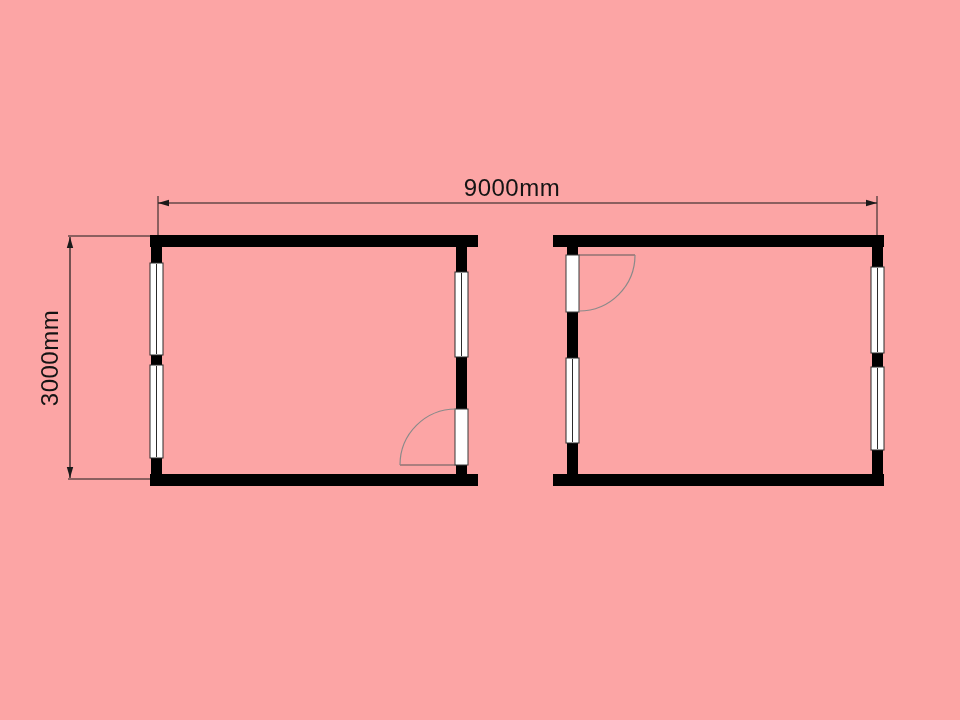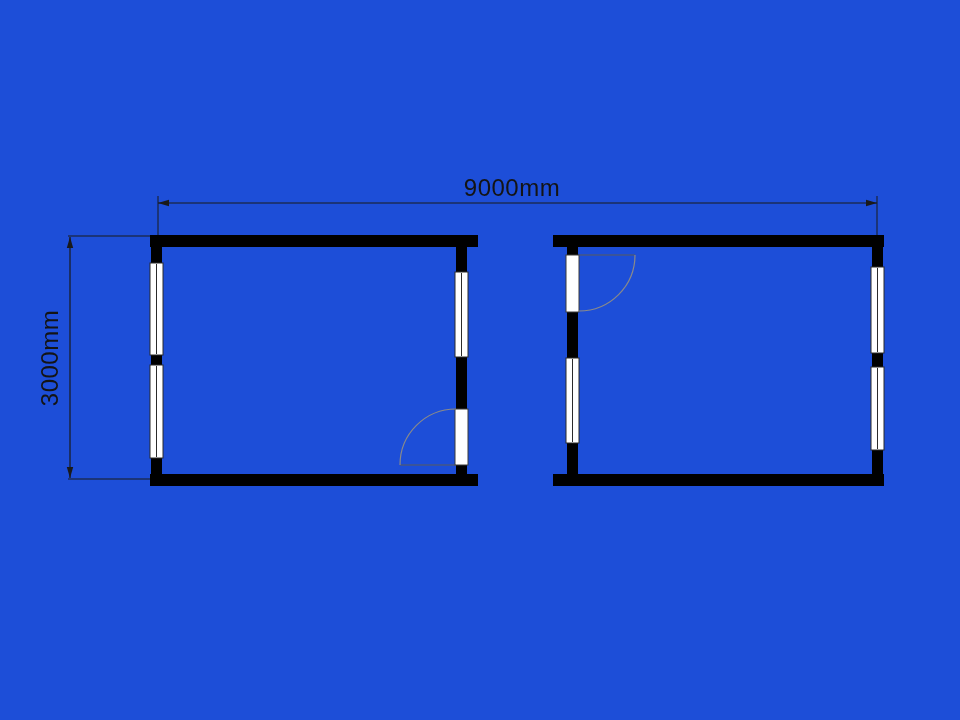--- a/index.html
+++ b/index.html
@@ -4,21 +4,21 @@
 <style>
   html, body {
     margin: 0;
     padding: 0;
     background: #ffffff;
   }
   .canvas {
     position: relative;
     width: 960px;
     height: 720px;
-    background: #1d4ed8;
+    background: #fca5a5;
     overflow: hidden;
     font-family: "Liberation Sans", sans-serif;
   }
   svg { display: block; }
 
   .wall        { fill: #000000; stroke: none; }
   .window-rect { fill: #ffffff; stroke: #2b2b2b; stroke-width: 1; }
   .window-line { stroke: #2b2b2b; stroke-width: 1; }
   .door-open   { fill: #ffffff; stroke: #3a3a3a; stroke-width: 1; }
   .door-leaf   { stroke: #5a5a5a; stroke-width: 1.2; fill: none; }

